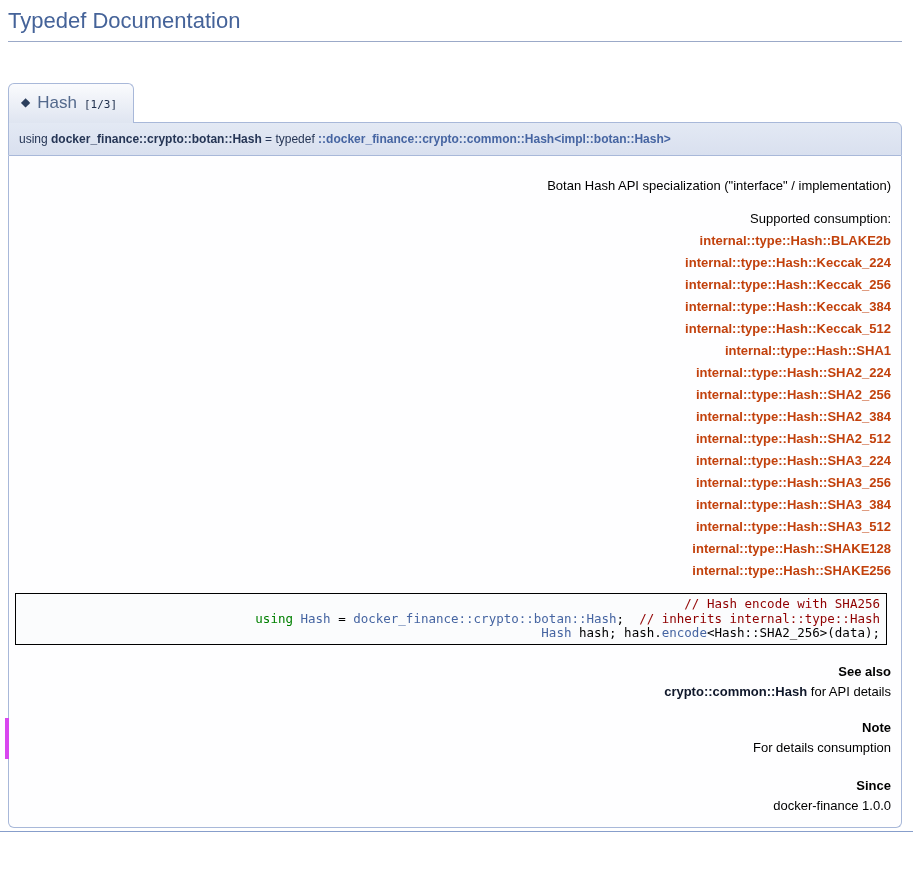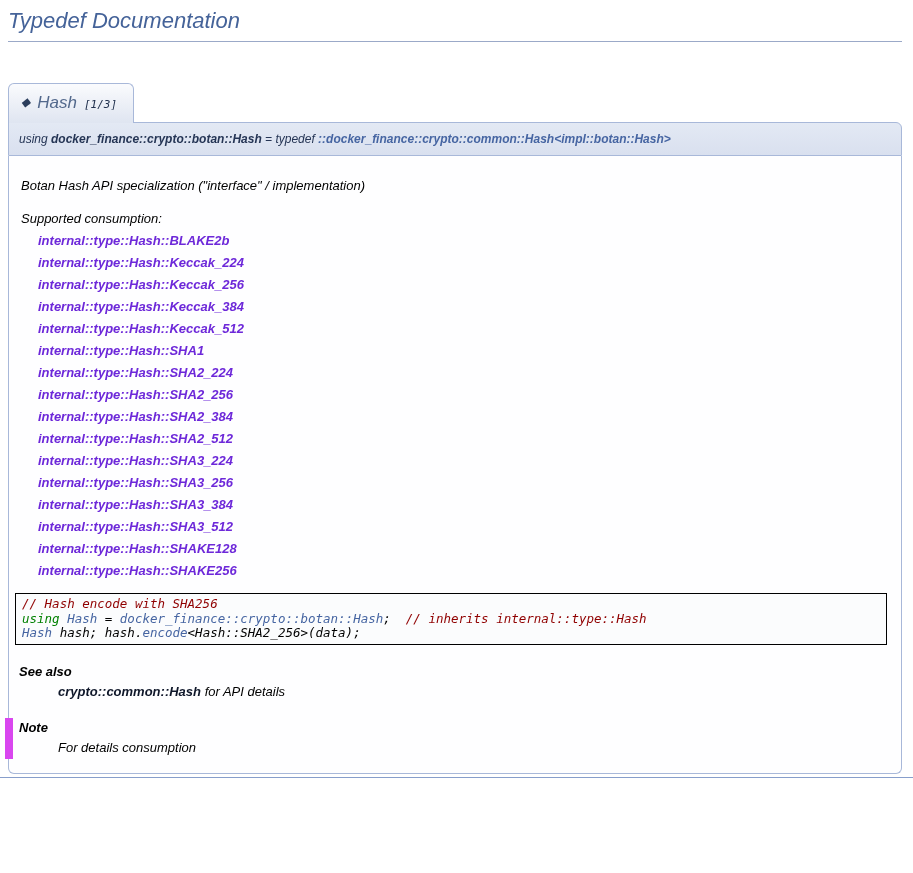--- a/index.html
+++ b/index.html
@@ -2,21 +2,21 @@
 <html><head>
 <meta charset="utf-8">
 <style>
   * { box-sizing: border-box; }
   html, body { margin: 0; padding: 0; background: #ffffff; }
   body {
     width: 913px; height: 873px; overflow: hidden;
     font-family: "Liberation Sans", sans-serif;
     font-size: 13px; color: #000000;
   }
-  .page { margin: 8px 11px 0 8px; font-style: italic; }
+  .page { margin: 8px 11px 0 8px; }
 
   h2.groupheader {
     font-size: 22px; font-weight: 400; color: #456399;
     margin: 6px 0 0 0; padding-bottom: 7px;
     border-bottom: 1px solid #9BA9C8;
   }
 
   .memtitle {
     display: inline-block; position: relative; z-index: 2;
     margin: 41px 0 -1px 0; padding: 9px 16px 10px 12px;
@@ -36,36 +36,37 @@
     white-space: pre; overflow: hidden;
   }
   .memproto .memname { font-weight: bold; color: #253555; }
   .memproto a.el { color: #4665A2; font-weight: bold; text-decoration: none; cursor: pointer; }
 
   .memdoc {
     border: 1px solid #A8B8D9; border-top: none;
     border-bottom-left-radius: 6px; border-bottom-right-radius: 6px;
     background: #FEFEFF;
     padding: 2px 10px 14px 10px;
+    text-align: right;
   }
 
   p.intro { margin: 20px 0 0 2px; }
   p.algos { margin: 15px 0 0 2px; line-height: 22px; }
   .algo-list a {
     display: block; margin-left: 17px;
-    color: #6d28d9; font-weight: bold; text-decoration: none; cursor: pointer;
+    color: #c2410c; font-weight: bold; text-decoration: none; cursor: pointer;
   }
 
   dl { margin: 0; }
   dl.section { margin: 19px 0 0 0; }
   dl.section dt { font-weight: bold; color: #000000; }
   dl.section dd { margin: 5px 0 0 39px; }
   dl.note {
     margin-left: -14px; padding: 2px 0 4px 6px;
-    border-left: 8px solid #d946ef;
+    border-left: 4px solid #d946ef;
   }
 
   div.fragment {
     margin: 11px 4px 0 -4px; padding: 3px 6px;
     border: 1px solid #000000; background: #FBFCFD;
     font-family: "DejaVu Sans Mono", monospace;
     font-size: 12.5px; line-height: 14.5px; color: #000000;
   }
   div.fragment .line { white-space: pre; }
   span.comment { color: #900000; }
@@ -106,18 +107,22 @@
       <dl class="section">
         <dt>See also</dt>
         <dd><a class="el algo-inline" style="color:#0f172a;font-weight:bold;text-decoration:none;cursor:pointer;">crypto::common::Hash</a><span> for API details</span></dd>
       </dl>
 
       <dl class="section note">
         <dt>Note</dt>
         <dd>For details consumption</dd>
       </dl>
 
+      <dl class="section">
+        <dt>Since</dt>
+        <dd>docker-finance 1.0.0</dd>
+      </dl>
 
     </div>
   </div>
 </div>
 
 <hr class="footer-rule">
 
 </body></html>

